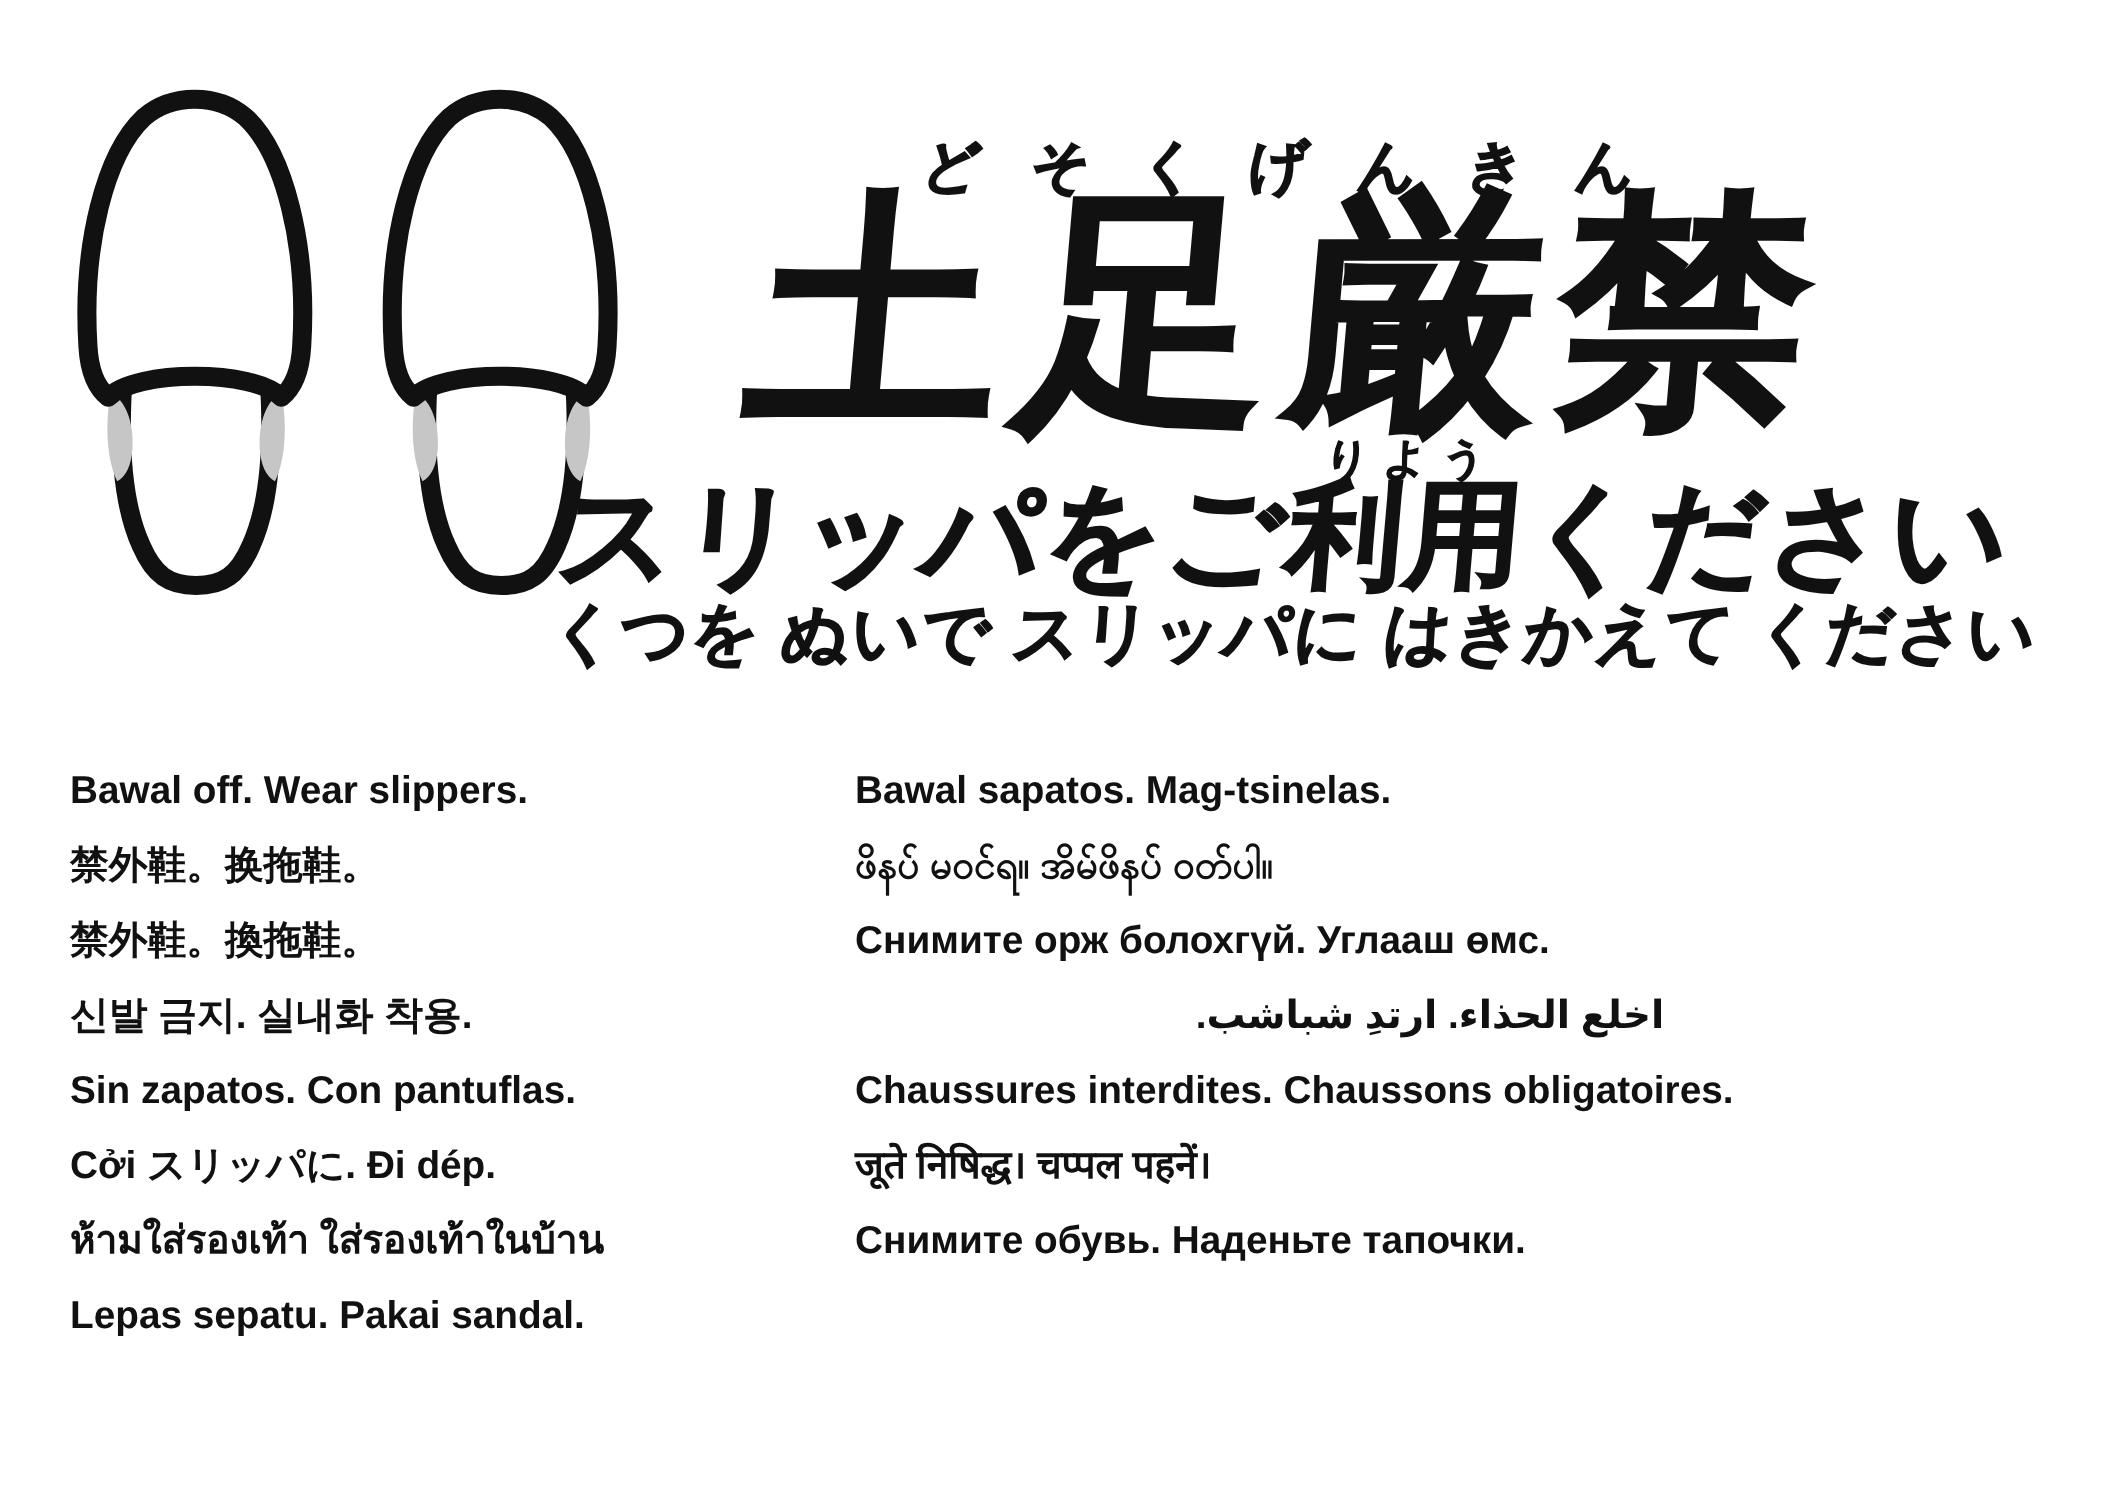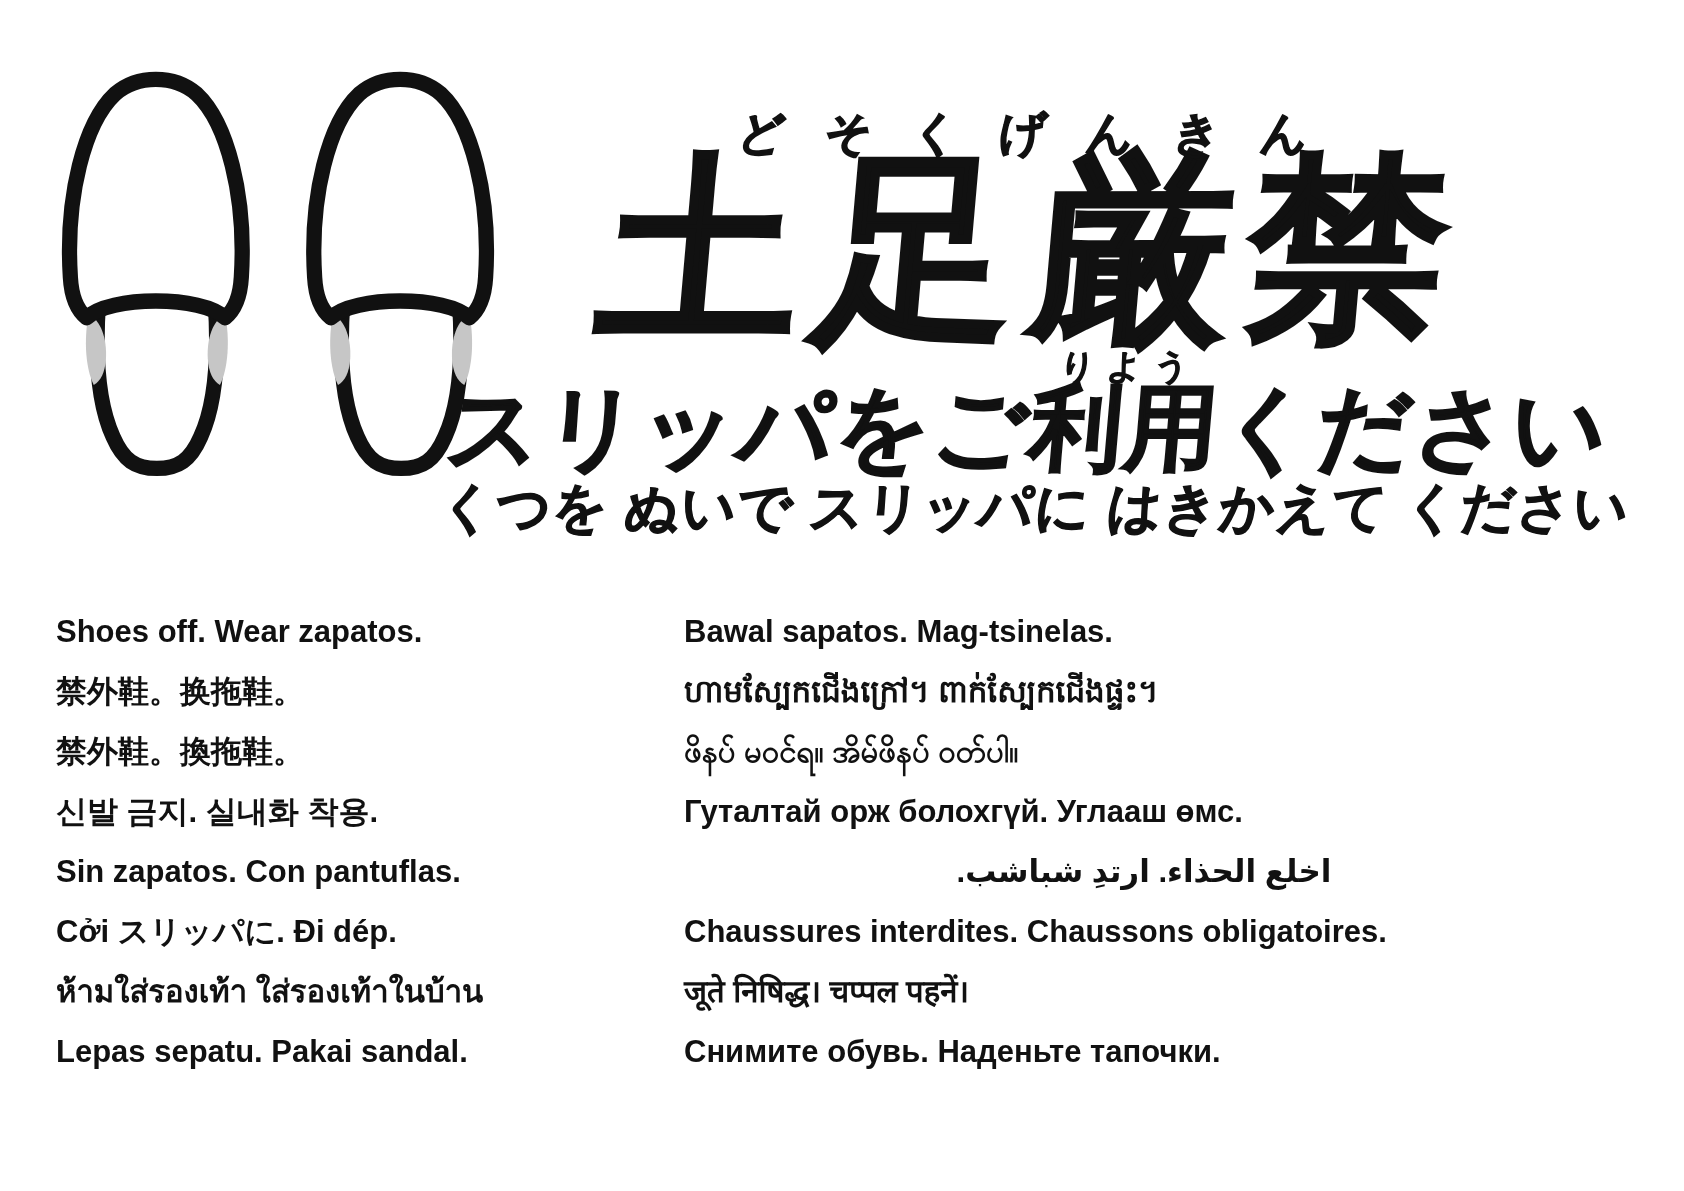--- a/index.html
+++ b/index.html
@@ -58,34 +58,33 @@
     <div class="title-line title-line1">
       <ruby><span>土足厳禁</span><rt>どそくげんきん</rt></ruby>
     </div>
     <div class="title-line title-line2">
       <span>スリッパをご</span><ruby><span>利用</span><rt>りよう</rt></ruby><span>ください</span>
     </div>
     <div class="title-line title-line3">くつを ぬいで スリッパに はきかえて ください</div>
   </div>
 
   <div class="col col-left">
-    <span class="t-line">Shoes off. Wear zapatos.</span>
+    <span class="t-line">Bawal off. Wear slippers.</span>
     <span class="t-line">禁外鞋。换拖鞋。</span>
     <span class="t-line">禁外鞋。換拖鞋。</span>
     <span class="t-line">신발 금지. 실내화 착용.</span>
     <span class="t-line">Sin zapatos. Con pantuflas.</span>
     <span class="t-line">Cởi スリッパに. Đi dép.</span>
     <span class="t-line">ห้ามใส่รองเท้า ใส่รองเท้าในบ้าน</span>
     <span class="t-line">Lepas sepatu. Pakai sandal.</span>
   </div>
 
   <div class="col col-right">
     <span class="t-line">Bawal sapatos. Mag-tsinelas.</span>
-    <span class="t-line">ហាមស្បែកជើងក្រៅ។ ពាក់ស្បែកជើងផ្ទះ។</span>
     <span class="t-line">ဖိနပ် မဝင်ရ။ အိမ်ဖိနပ် ဝတ်ပါ။</span>
-    <span class="t-line">Гуталтай орж болохгүй. Углааш өмс.</span>
+    <span class="t-line">Снимите орж болохгүй. Углааш өмс.</span>
     <span class="t-line" dir="rtl">اخلع الحذاء. ارتدِ شباشب.</span>
     <span class="t-line">Chaussures interdites. Chaussons obligatoires.</span>
     <span class="t-line">जूते निषिद्ध। चप्पल पहनें।</span>
     <span class="t-line">Снимите обувь. Наденьте тапочки.</span>
   </div>
 
 </div>
 
 </body></html>

